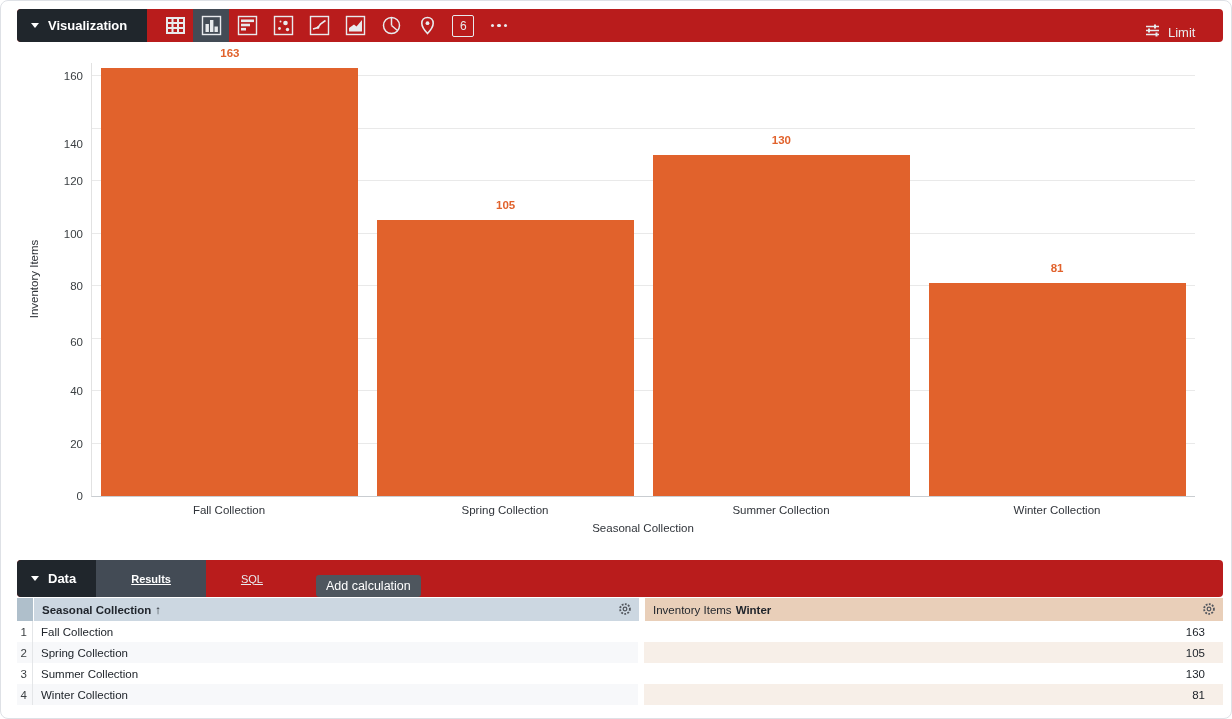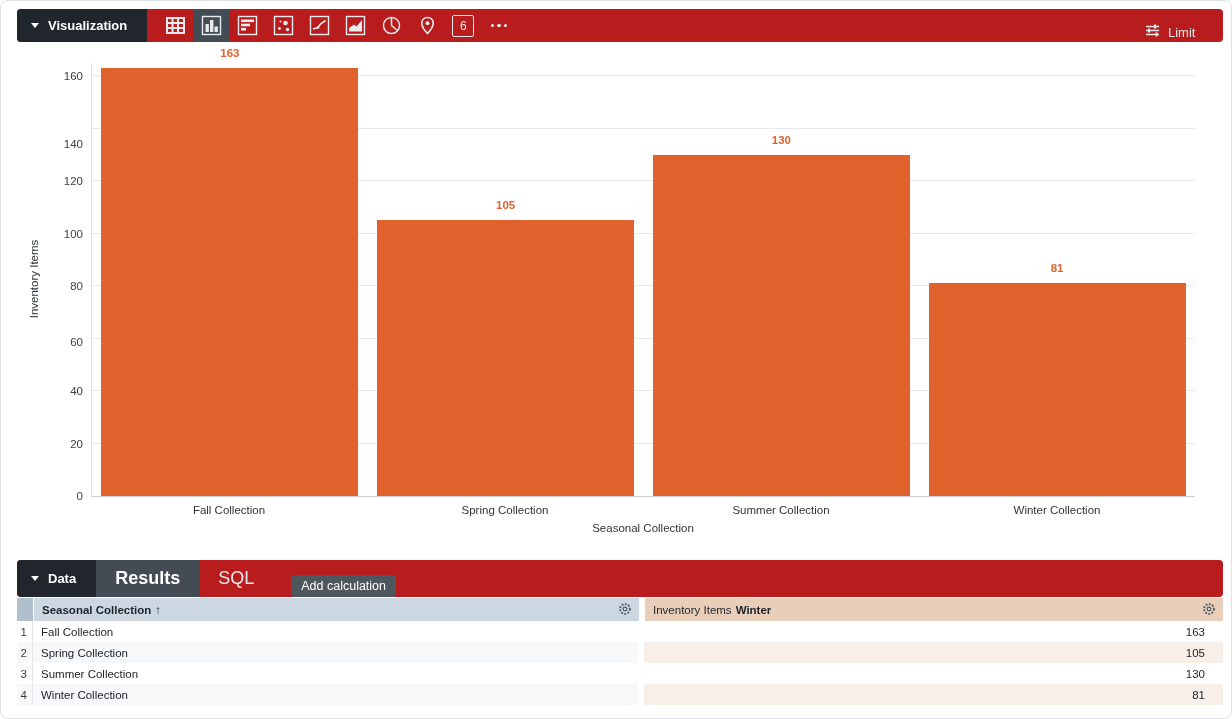--- a/index.html
+++ b/index.html
@@ -22,21 +22,21 @@
   .vicon svg{display:block;}
   .sv-box{width:20px;height:20px;border:1.5px solid #E8EAED;border-radius:2px;display:flex;align-items:center;justify-content:center;
     font-size:12px;color:#E8EAED;}
   .dots{display:flex;gap:3px;}
   .dots i{width:3.5px;height:3.5px;border-radius:50%;background:#E8EAED;}
 
   .bar-right{margin-left:auto;display:flex;align-items:center;gap:28px;padding-right:16px;font-size:13px;flex-direction:column;}
   .bar-btn{display:flex;align-items:center;gap:7px;cursor:pointer;color:#E8EAED;}
 
   
-  .tab{height:100%;display:flex;align-items:center;padding:0 19px;font-size:18px;color:#E8EAED;cursor:pointer;}
+  .tab{height:100%;display:flex;align-items:center;padding:0 35px;font-size:11px;color:#E8EAED;cursor:pointer;text-decoration:underline;}
   .tab.selected{background:#434B55;color:#fff;font-weight:bold;}
   .add-calc{margin-left:18px;background:#4E565E;color:#fff;font-size:12.5px;padding:4px 10px;border-radius:3px;cursor:pointer;}
   .rl-input{width:52px;height:19px;border:none;border-radius:2px;background:#fff;color:#1F242B;
     font-size:12px;font-family:"Liberation Sans",sans-serif;padding:0 6px;}
   .chk{width:13px;height:13px;background:#fff;border-radius:2px;display:inline-block;cursor:pointer;}
   .rl-group{display:flex;align-items:center;gap:9px;}
 
   
   .chart-section{position:absolute;left:0;right:0;top:41px;height:519px;}
   .plot{position:absolute;left:90px;right:36px;top:21px;height:433px;

